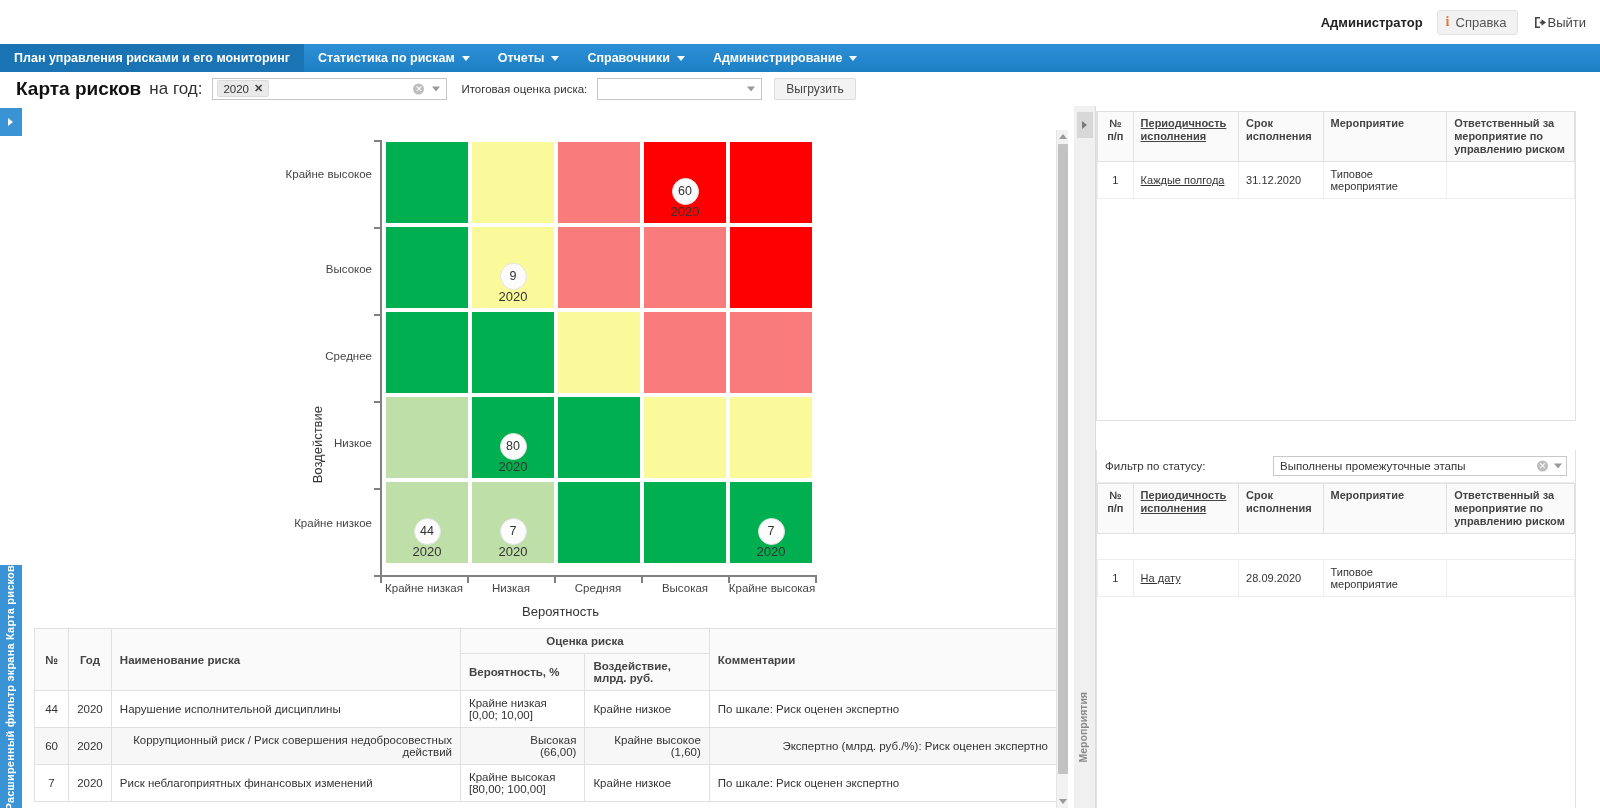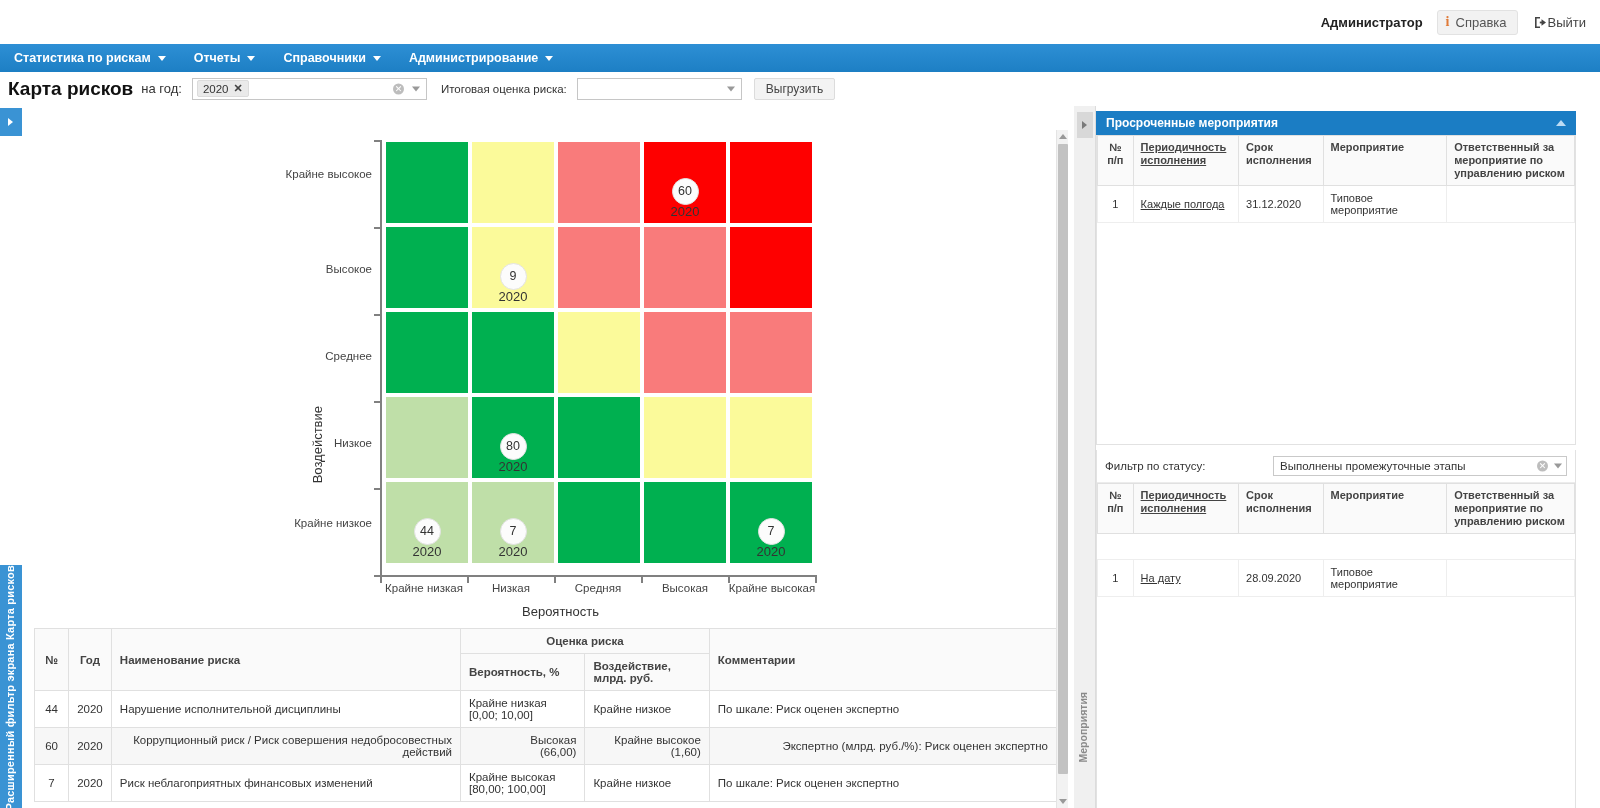--- a/index.html
+++ b/index.html
@@ -52,25 +52,25 @@
   }
   .menu-item.active { background: #1a74b4; }
   .caret-dn {
     width: 0; height: 0; border-left: 4px solid transparent;
     border-right: 4px solid transparent; border-top: 5px solid #fff;
   }
 
   
   .filterbar {
     position: absolute; top: 72px; left: 0; width: 1600px; height: 34px;
-    background: #fff; display: flex; align-items: center; padding-left: 8px;
+    background: #fff; display: flex; align-items: center; padding-left: 16px;
     border-bottom: 1px solid #fff;
   }
   .page-title { font-size: 19px; font-weight: bold; color: #111; margin-right: 8px; }
-  .lbl-year { font-size: 13px; color: #333; margin-right: 10px; }
+  .lbl-year { font-size: 17px; color: #333; margin-right: 10px; }
   .multiselect {
     position: relative; width: 235px; height: 22px; background: #fff;
     border: 1px solid #c6c6c6; display: flex; align-items: center; padding: 0 4px;
   }
   .tag {
     background: #eaeaea; border: 1px solid #dcdcdc; border-radius: 2px;
     padding: 1px 5px; font-size: 11.5px; color: #333;
     display: inline-flex; align-items: center; gap: 5px;
   }
   .tag .x { color: #444; font-size: 11px; cursor: pointer; font-weight: bold; }
@@ -289,20 +289,23 @@
           <path d="M1 1 h5 v1.6 H2.6 v7.8 H6 V12 H1 Z" fill="#444"></path>
           <path d="M7.5 3.3 L12 6.5 L7.5 9.7 Z" fill="#444"></path>
           <rect x="5.8" y="5.6" width="4.2" height="1.8" fill="#444"></rect>
         </svg>
       </span>
       <span>Выйти</span>
     </div>
   </div>
 
   <div class="menubar">
+    <div class="menu-item active">
+      <span>План управления рисками и его мониторинг</span>
+    </div>
     <div class="menu-item">
       <span>Статистика по рискам</span>
       <span class="caret-dn"></span>
     </div>
     <div class="menu-item">
       <span>Отчеты</span>
       <span class="caret-dn"></span>
     </div>
     <div class="menu-item">
       <span>Справочники</span>
@@ -496,24 +499,20 @@
   </div>
 
   <div class="right-rail">
     <div class="rail-tab">
       <span class="ar"></span>
     </div>
     <div class="rail-vtext">Мероприятия</div>
   </div>
 
   <div class="panel" style="left:1096px; top:111px; width:480px;">
-    <div class="panel-hd">
-      <span>Просроченные мероприятия</span>
-      <span class="chev"></span>
-    </div>
     <div class="panel-body" style="height:310px">
       <table class="mini">
         <thead>
           <tr>
             <th class="m-c1">№<br>п/п</th>
             <th class="m-c2">Периодичность<br>исполнения</th>
             <th class="m-c3">Срок<br>исполнения</th>
             <th class="m-c4">Мероприятие</th>
             <th class="m-c5">Ответственный за<br>мероприятие по<br>управлению риском</th>
           </tr>

